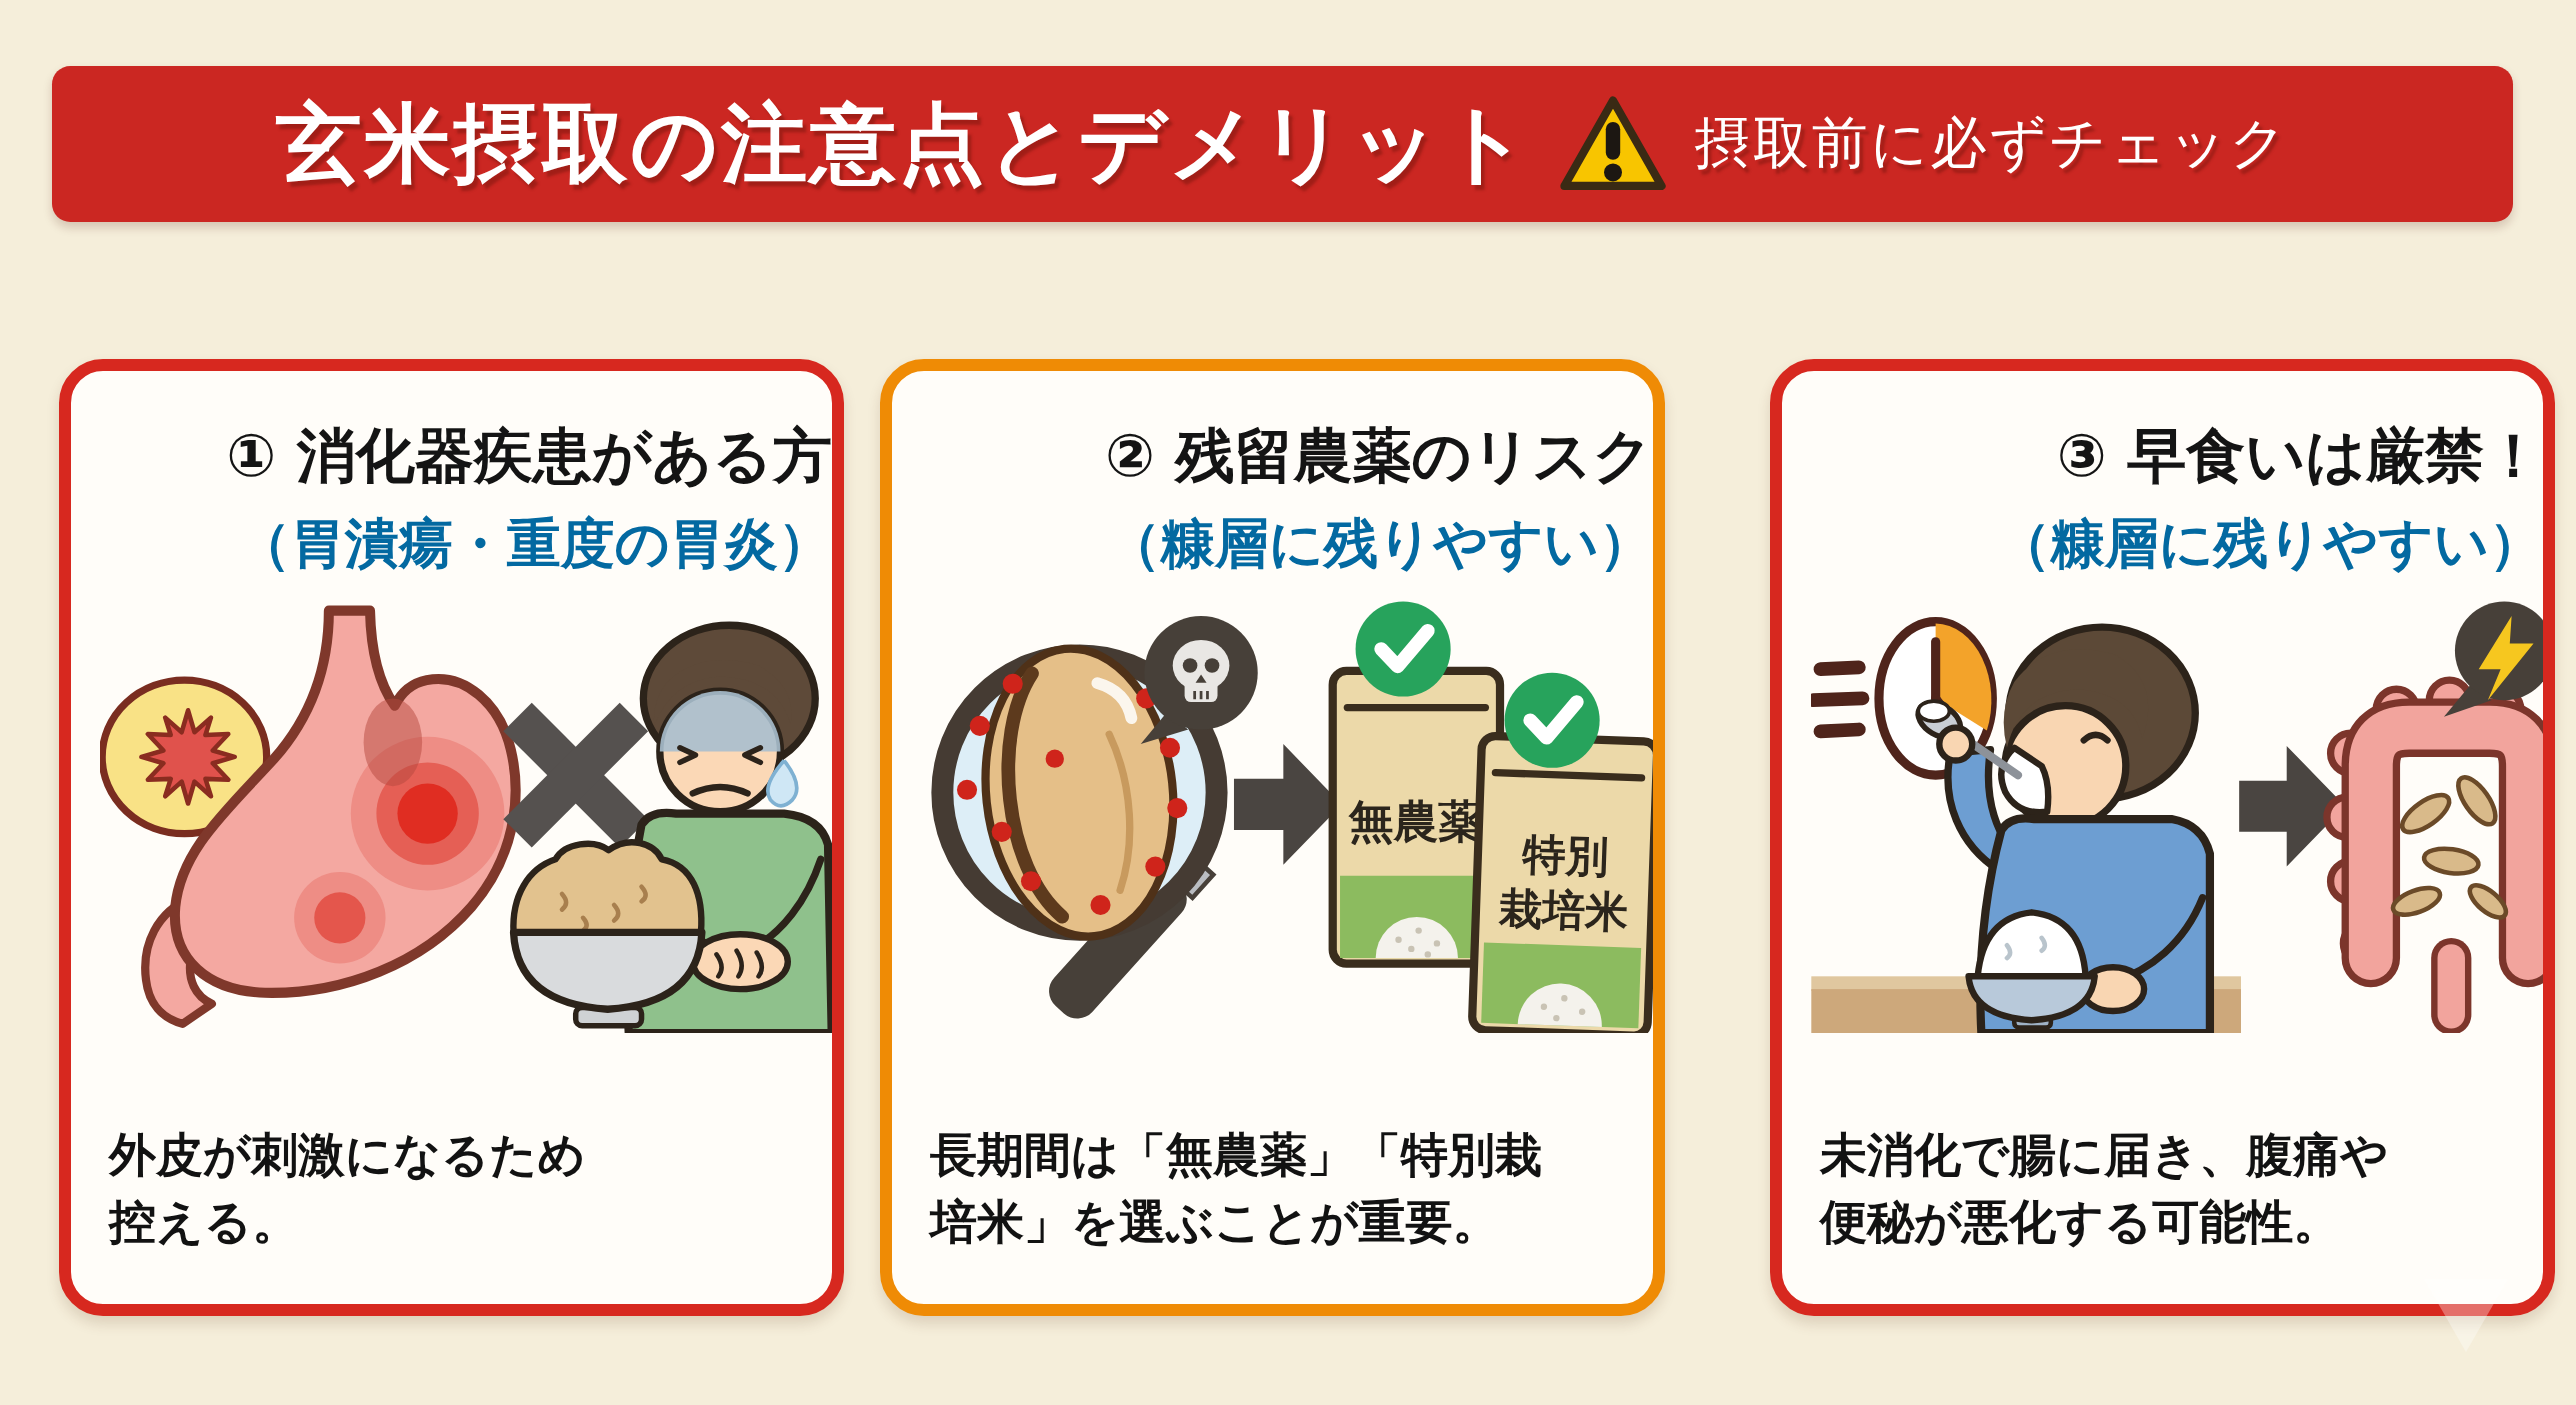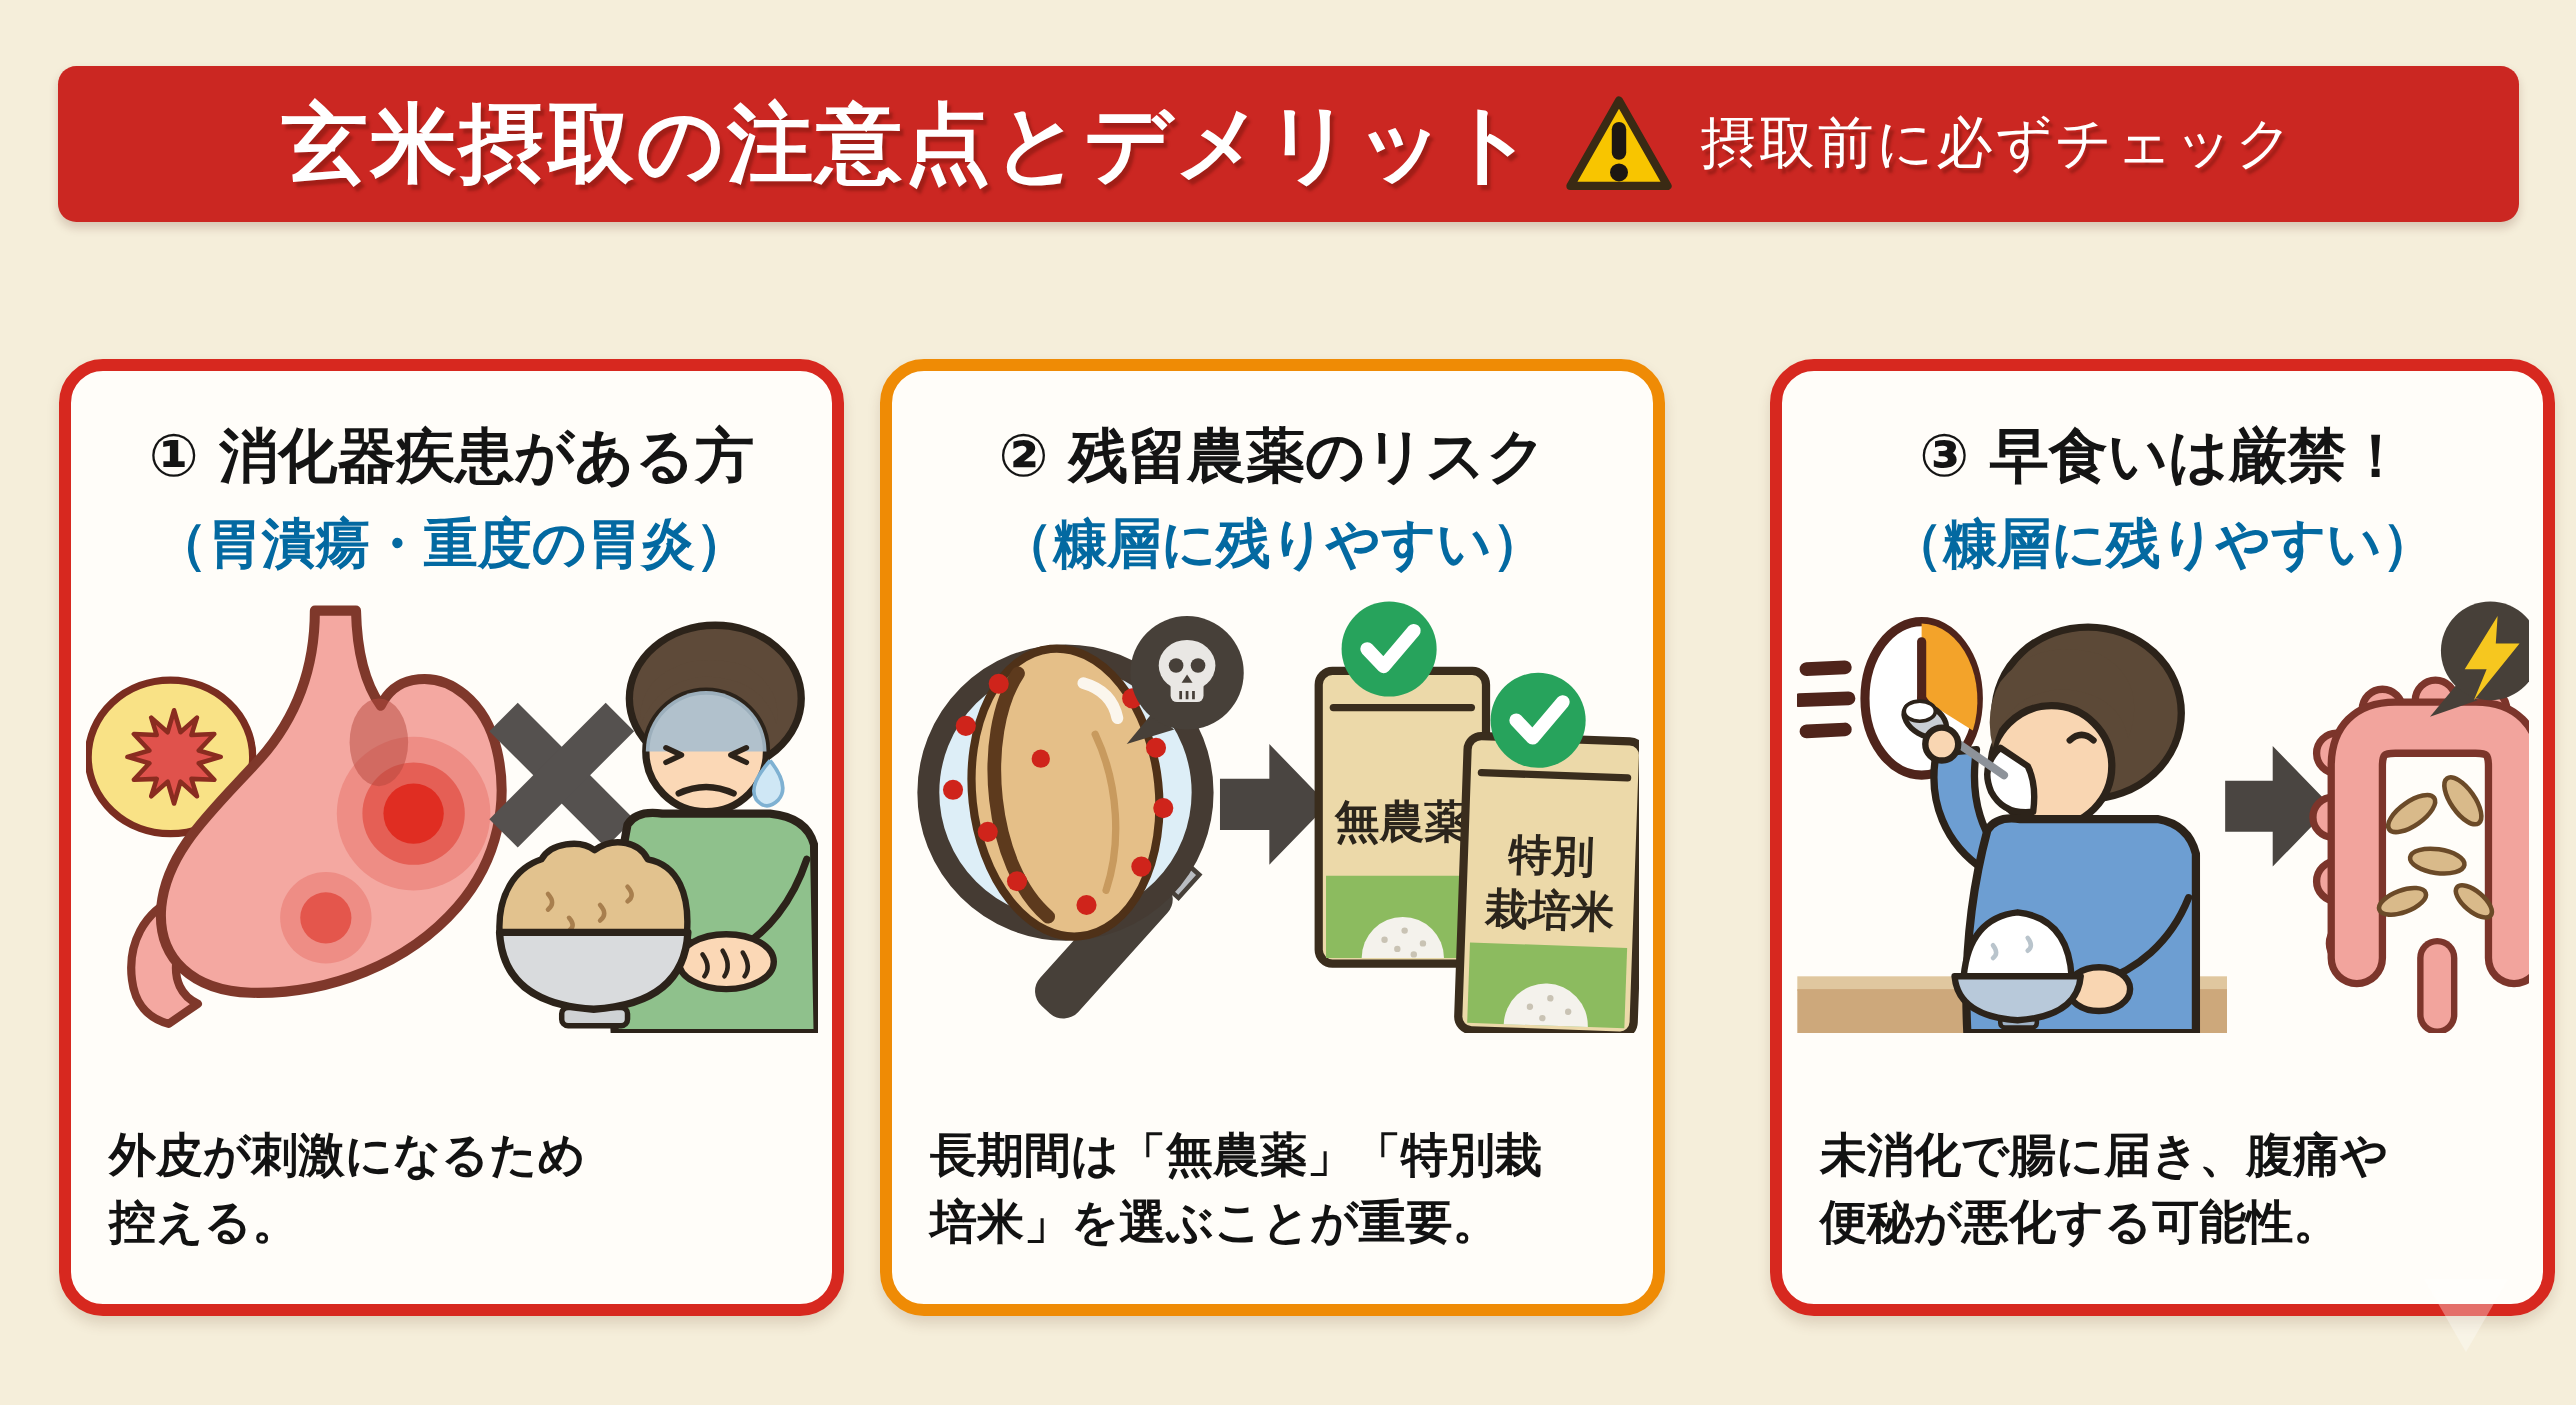--- a/index.html
+++ b/index.html
@@ -7,21 +7,21 @@
     background:#d8d2c0;
     font-family:"DejaVu Sans","Liberation Sans",sans-serif;
   }
   .canvas{
     position:relative;
     width:2576px;height:1405px;
     background:var(--background,#f5eeda);
     overflow:hidden;
   }
   .header{
-    position:absolute;left:58px;top:66px;width:2461px;height:156px;
+    position:absolute;left:52px;top:66px;width:2461px;height:156px;
     background:var(--header_bg,#cb2722);
     border-radius:18.3px;
     display:flex;align-items:center;justify-content:center;gap:27.4px;
     box-shadow:0 5.5px 9.1px rgba(80,20,10,.18);
   }
   .header-title{
     color:#fff;font-weight:bold;font-size:86px;letter-spacing:2.7px;
     white-space:nowrap;
     text-shadow:3.7px 4.6px 2.7px rgba(110,20,10,.45);
   }
@@ -31,21 +31,21 @@
     text-shadow:3.7px 4.6px 2.7px rgba(110,20,10,.45);
   }
   .warning-icon{width:108px;height:99px;flex:0 0 auto;}
   .card{
     position:absolute;top:359px;width:785px;height:957px;
     box-sizing:border-box;
     background:#fffdf9;
     border:12.8px solid var(--card_red,#d7281f);
     border-radius:44px;
     box-shadow:0 7.3px 12.8px rgba(90,50,20,.15);
-    display:flex;flex-direction:column;align-items:center;
+    display:flex;flex-direction:column;align-items:flex-end;
   }
   .card.orange{border-color:var(--card_orange,#ef8b05);}
   .card1{left:59px;}
   .card2{left:880px;}
   .card3{left:1770px;}
   .card-title{
     margin-top:46px;font-size:59px;font-weight:bold;color:#141414;
     white-space:nowrap;letter-spacing:0px;
   }
   .card-subtitle{

